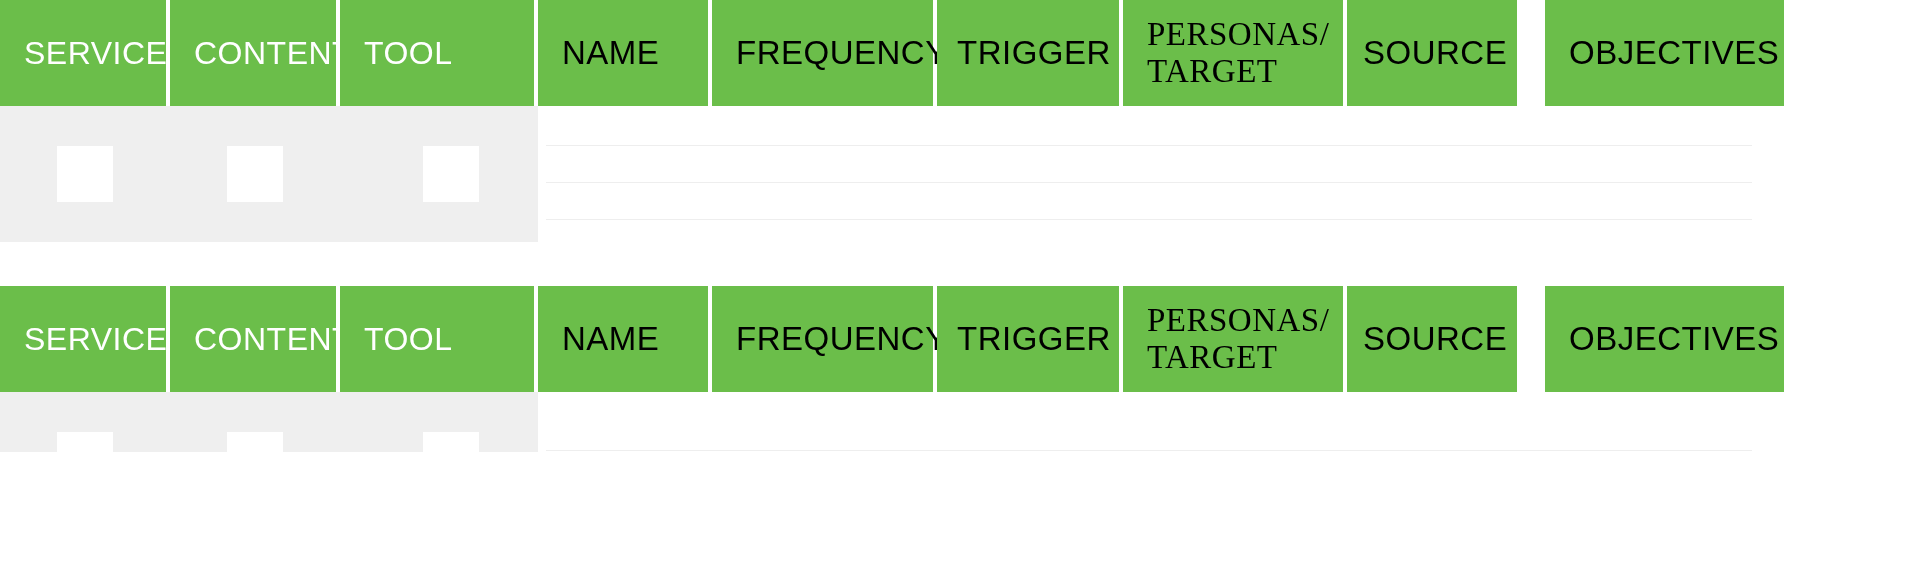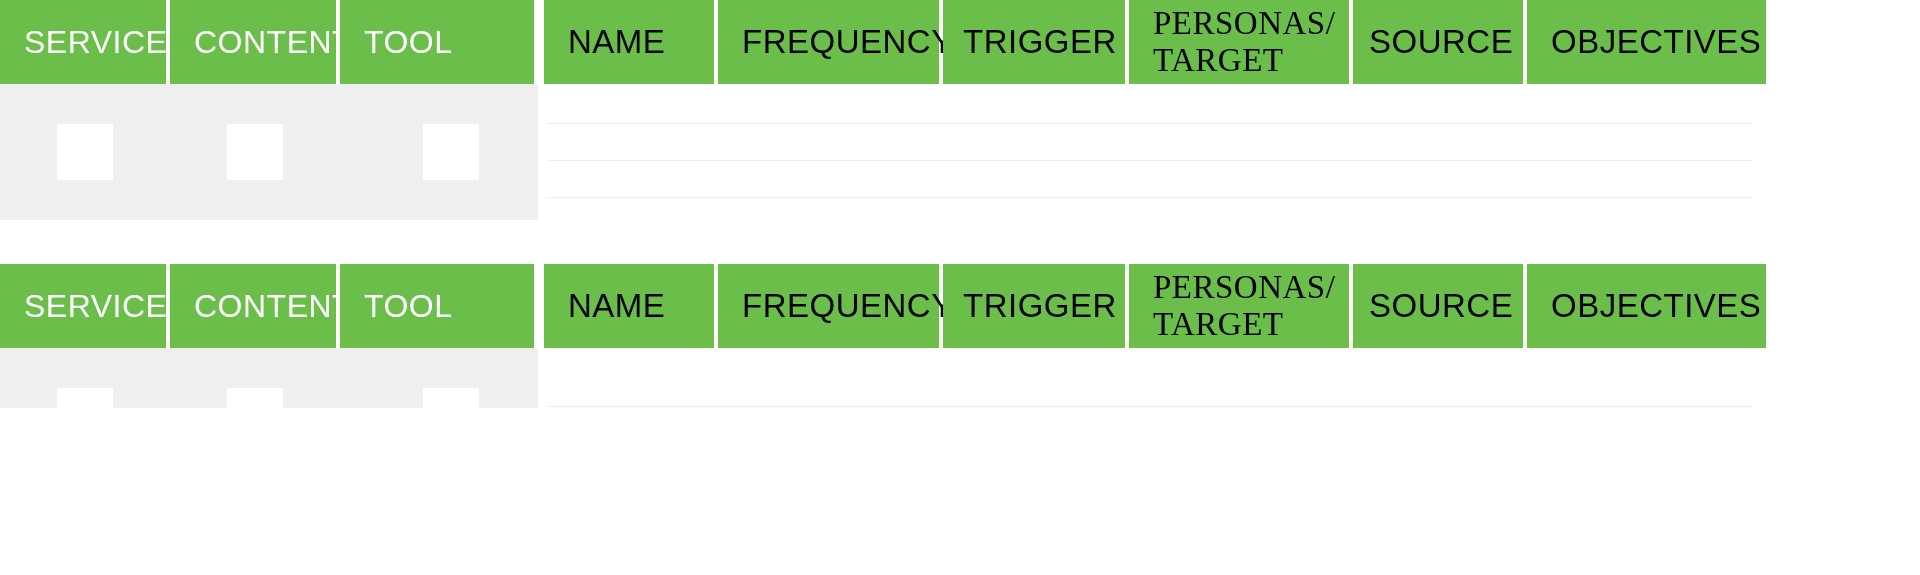--- a/index.html
+++ b/index.html
@@ -12,35 +12,36 @@
     background: #ffffff;
     width: 1920px;
     overflow: hidden;
   }
   .table-block {
     width: 100%;
   }
   .header-row {
     display: flex;
     width: 100%;
-    height: 84px;
+    height: 106px;
   }
   .hdr {
     display: flex;
     align-items: center;
     justify-content: flex-start;
     padding: 0 24px;
     font-weight: 400;
     font-stretch: condensed;
     letter-spacing: 0.5px;
     background: #6bbe4a;
     border-right: 4px solid #ffffff;
   }
   .hdr:last-child {
     border-right: none;
+    margin-left: 24px;
   }
   .hdr.white {
     color: #ffffff;
     font-size: 32px;
   }
   .hdr.black {
     color: #000000;
     font-size: 33px;
     font-weight: 500;
   }
@@ -80,21 +81,21 @@
   .line:first-child {
     margin-top: 12px;
   }
   .gap {
     height: 40px;
   }
   
   .col-service   { width: 170px; }
   .col-content   { width: 170px; }
   .col-tool      { width: 198px; padding-left: 24px; }
-  .col-name      { width: 174px; margin-left: 6px; }
+  .col-name      { width: 174px; }
   .col-frequency { width: 225px; }
   .col-trigger   { width: 186px; padding-left: 20px; }
   .col-personas  { width: 224px; font-family: Liberation Serif, serif; }
   .col-source    { width: 174px; padding-left: 16px; }
   .col-objectives{ width: 239px; }
   .col-left      { width: 538px; } 
   .col-right     { width: 1222px; } 
   .table-block.cropped .body-row {
     height: 60px;
     overflow: hidden;

